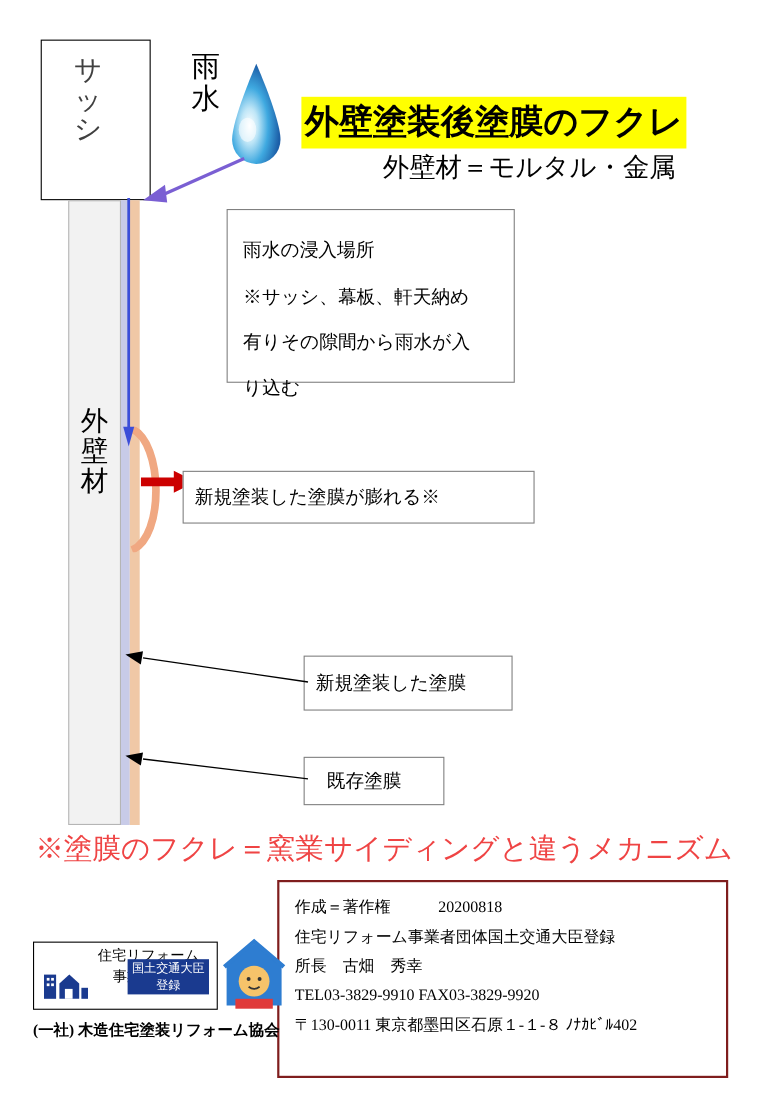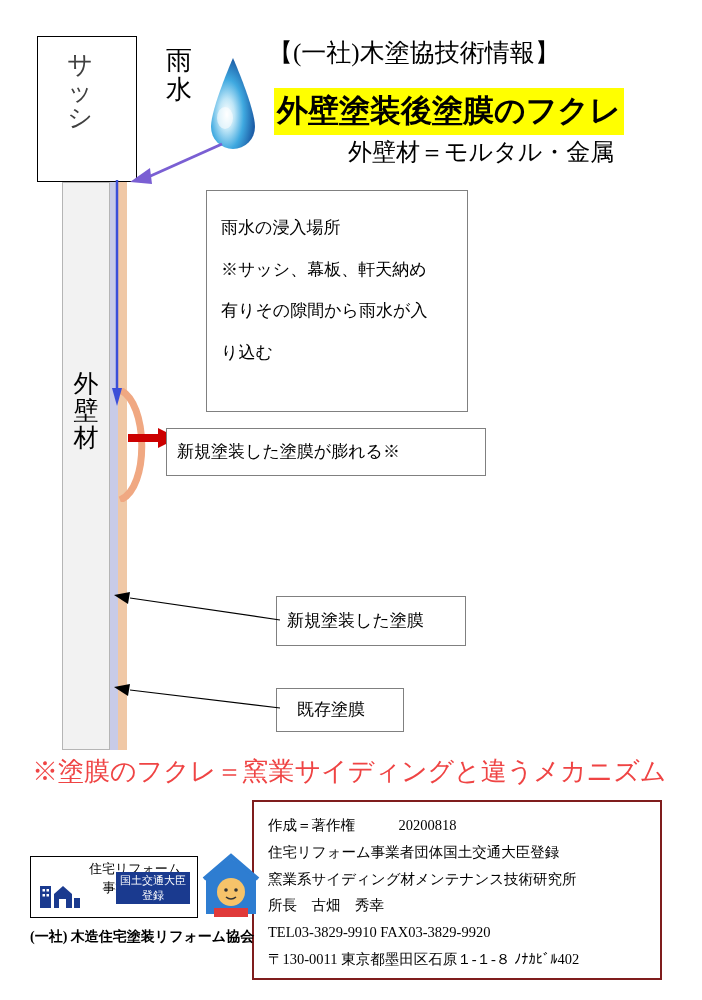--- a/index.html
+++ b/index.html
@@ -76,21 +76,21 @@
 
   
   .rain-label {
     position: absolute;
     left: 166px;
     top: 46px;
     width: 34px;
     font-size: 26px;
     line-height: 1.12;
     color: #000;
-    text-align: left;
+    text-align: right;
     font-family: "Liberation Serif", serif;
   }
 
   
   .drop {
     position: absolute;
     left: 205px;
     top: 56px;
     width: 56px;
     height: 106px;
@@ -176,21 +176,21 @@
     border: 1px solid #808080;
     background: #fff;
     box-sizing: border-box;
     color: #000;
     font-family: "Liberation Serif", serif;
   }
   #box-ingress {
     left: 206px;
     top: 190px;
     width: 262px;
-    height: 222px;
+    height: 158px;
     padding: 16px 12px 0 14px;
     font-size: 17px;
     line-height: 2.45;
   }
   #box-ingress .indent { padding-left: 14px; display: block; }
 
   #box-swell {
     left: 166px;
     top: 428px;
     width: 320px;
@@ -302,21 +302,20 @@
     color: #000;
     white-space: nowrap;
     font-family: "Liberation Serif", serif;
   }
 </style>
 </head>
 <body>
 
 <div id="page">
 
-  <div class="hdr-bracket">【(一社)木塗協技術情報】</div>
   <div class="hdr-title">外壁塗装後塗膜のフクレ</div>
   <div class="hdr-sub">外壁材＝モルタル・金属</div>
 
   <div class="sash-box"></div>
   <div class="sash-text">サッシ</div>
 
   <div class="rain-label">雨水</div>
 
   <svg class="drop" viewBox="0 0 56 106">
     <defs>
@@ -375,21 +374,20 @@
   <svg class="leader" style="left:108px; top:682px; width:176px; height:32px;" viewBox="0 0 176 32">
     <path d="M172 26 L22 8" fill="none" stroke="#000" stroke-width="1.2"></path>
     <path d="M6 5 L22 2 L20 14 Z" fill="#000"></path>
   </svg>
 
   <div class="bottom-note">※塗膜のフクレ＝窯業サイディングと違うメカニズム</div>
 
   <div id="credits">
     <div>作成＝著作権　　　20200818</div>
     <div>住宅リフォーム事業者団体国土交通大臣登録</div>
-    <div>窯業系サイディング材メンテナンス技術研究所</div>
     <div>所長　古畑　秀幸</div>
     <div>TEL03-3829-9910  FAX03-3829-9920</div>
     <div>〒130-0011 東京都墨田区石原１-１-８ ﾉﾅｶﾋﾞﾙ402</div>
   </div>
 
   <div class="logo-wrap">
     <div class="logo-box"></div>
 
     <svg style="position:absolute;left:8px;top:16px;width:44px;height:40px;" viewBox="0 0 44 40">
       <rect x="2" y="14" width="11" height="22" fill="#1a3a8f"></rect>

